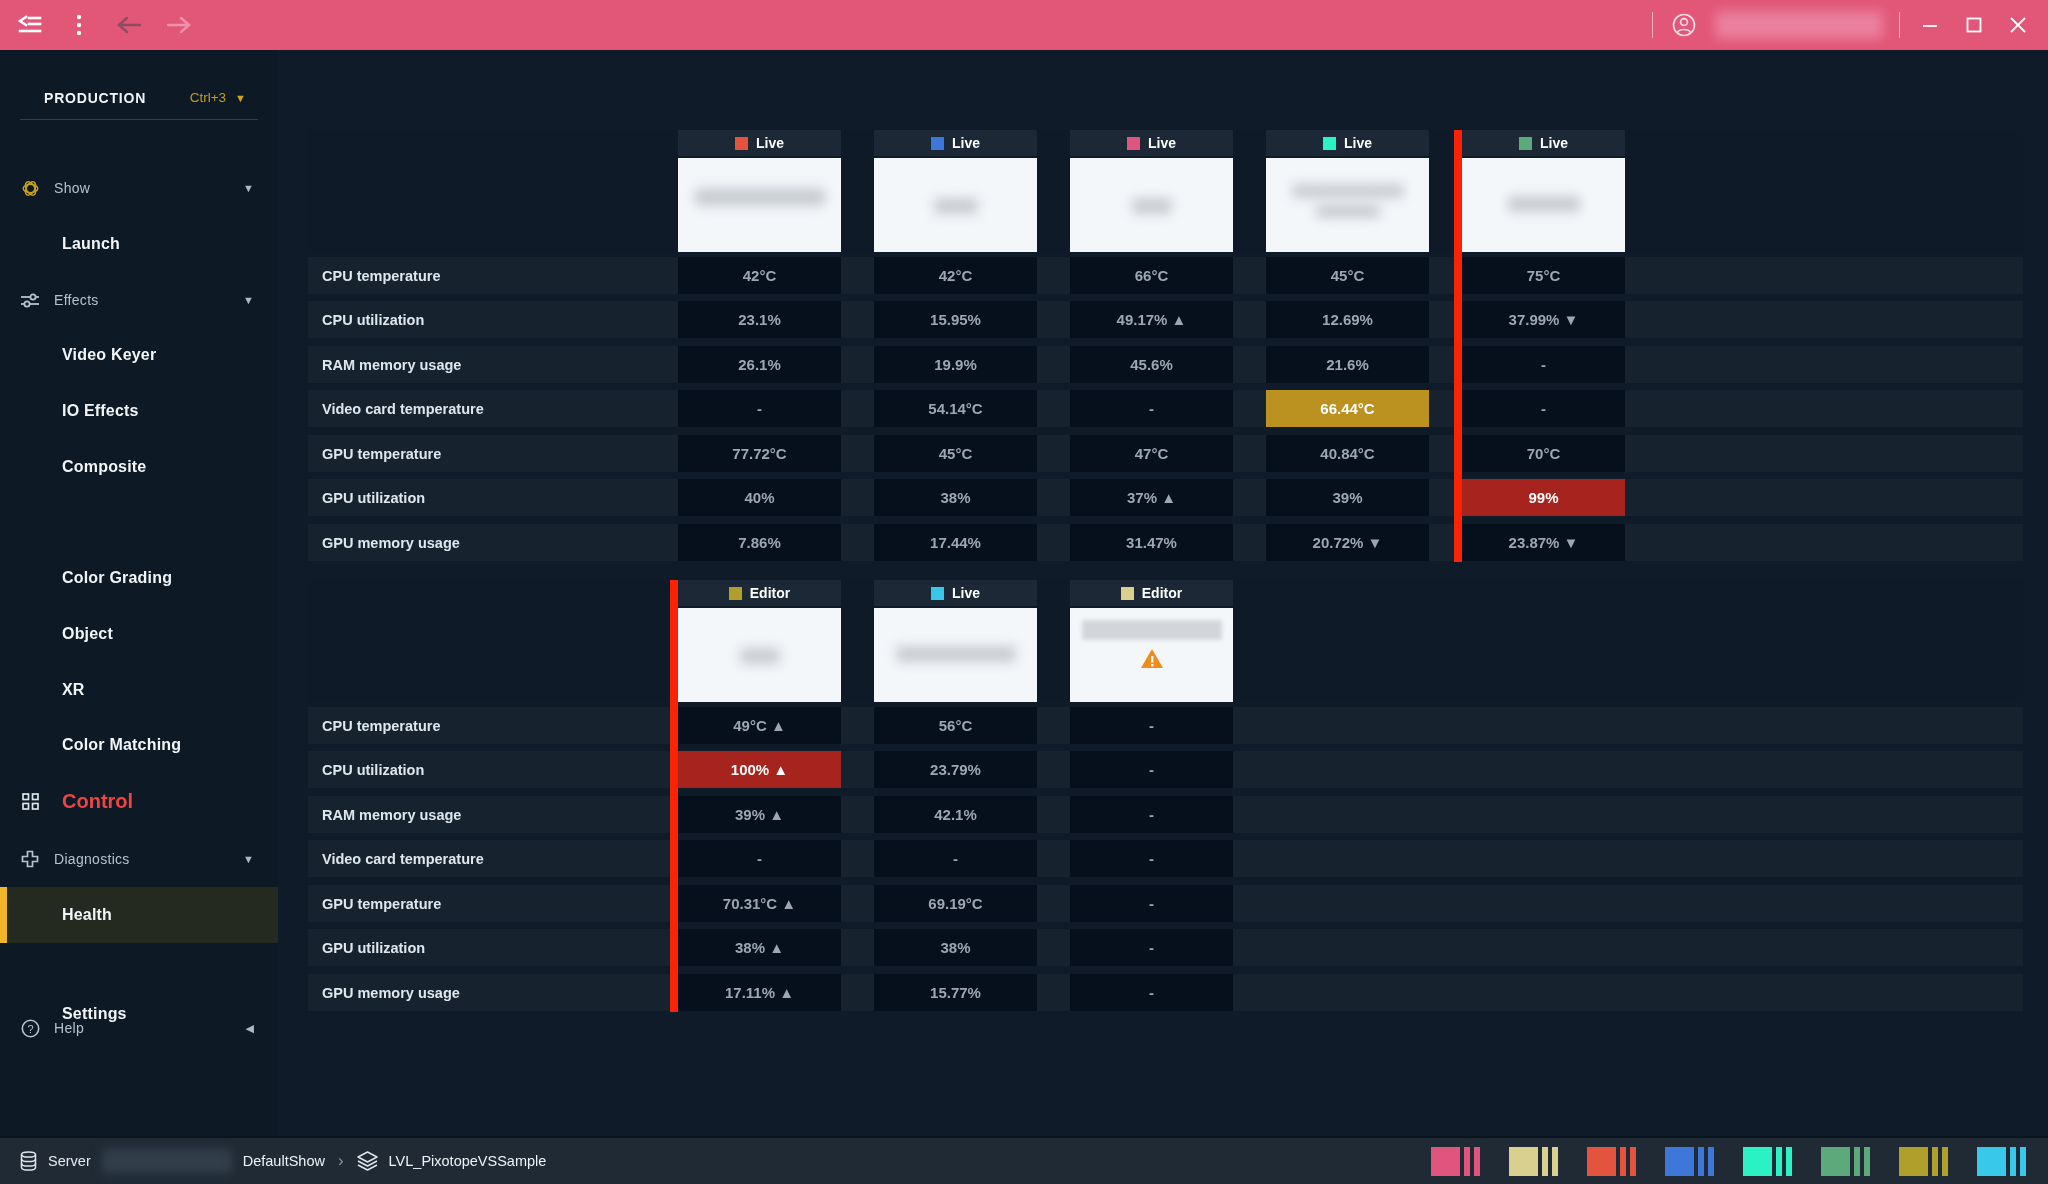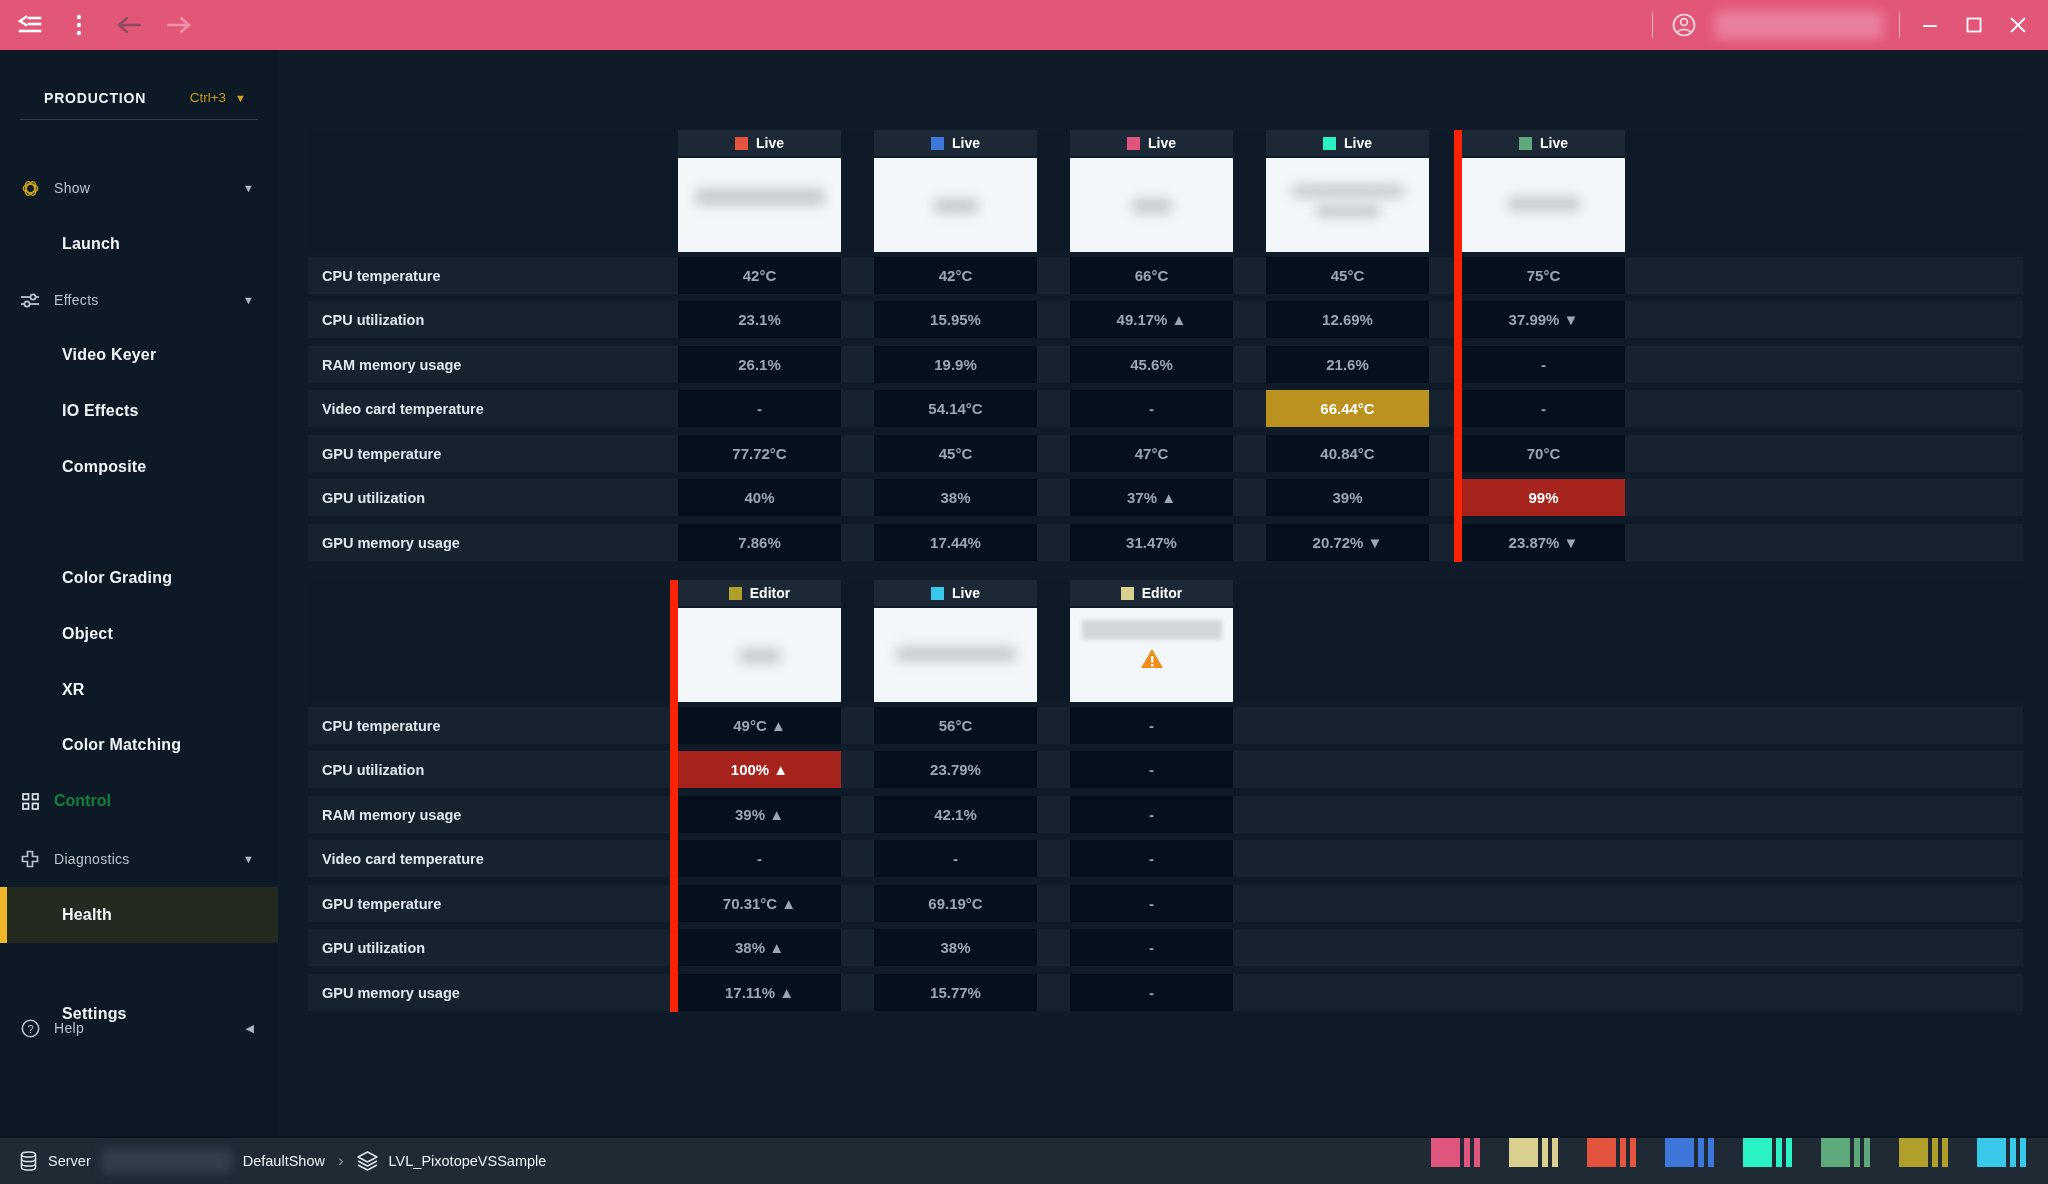--- a/index.html
+++ b/index.html
@@ -25,21 +25,21 @@
   .sidebar{position:absolute;left:0;top:50px;width:278px;height:1086px;background:#0d1925}
   .prod{position:absolute;top:26px;left:20px;width:238px;height:44px;border-bottom:1px solid #323f4d;
     display:flex;align-items:center;padding:0 12px 0 24px;box-sizing:border-box;cursor:pointer}
   .prod-label{font-size:14px;font-weight:bold;letter-spacing:.8px;color:#f2f5f8}
   .prod-short{margin-left:auto;font-size:13.5px;color:#c89b1e}
   .prod-caret{margin-left:9px;color:#d3a41f;font-size:11px}
   .navitem{position:absolute;left:0;width:278px;height:40px;display:flex;align-items:center;cursor:pointer;box-sizing:border-box}
   .nicon{width:24px;margin-left:18px;display:flex;justify-content:center;flex:none}
   .nsec{margin-left:12px;font-size:14px;color:#b9c2cb;letter-spacing:.3px}
   .nsub{margin-left:62px;font-size:16px;font-weight:bold;color:#f2f5f8;letter-spacing:.2px}
-  .nmain{margin-left:12px;font-size:16px;font-weight:bold;color:#15803d}
+  .nmain{margin-left:20px;font-size:20px;font-weight:bold;color:#ef4444}
   .caret{position:absolute;right:24px;color:#aeb8c2;font-size:11px}
   .navitem.active{height:56px;background:#242a20;border-left:7px solid #efb62a}
   .navitem.active .nsub{margin-left:55px}
   
   .main{position:absolute;left:278px;top:50px;width:1770px;height:1086px;background:#0f1b28}
   .tgroup{position:absolute;left:30px;width:1715px;height:432px}
   .cardband{position:absolute;left:0;top:0;width:1715px;height:122px;background:#0e1a27}
   .trow{position:absolute;left:0;width:1715px;height:37px;background:#16222e;display:flex;align-items:center}
   .tlabel{margin-left:14px;font-size:14.5px;font-weight:bold;color:#dfe7ee}
   .mcol{position:absolute;top:0;width:163px}
@@ -52,21 +52,21 @@
   .blob.sharp{filter:blur(2px);background:#d2d6da;border-radius:2px}
   .warn-tri{position:absolute;left:50%;transform:translateX(-50%);top:40px}
   .mcell{position:absolute;left:0;width:163px;height:37px;background:#06101d;
     display:flex;align-items:center;justify-content:center;
     font-size:15px;font-weight:bold;color:#9ba7b3}
   .mcell[data-state="warning"]{background:#bb9220;color:#fff}
   .mcell[data-state="alert"]{background:#a6231e;color:#fff}
   .alertbar{position:absolute;top:0;width:8px;height:432px;background:#fb2206}
   
   .statusbar{position:absolute;left:0;top:1136px;width:2048px;height:48px;background:#1f2a35;
-    border-top:2px solid #0a141f;box-sizing:border-box;display:flex;}
+    border-top:2px solid #0a141f;box-sizing:border-box;display:flex;align-items:center}
   .sb-left{display:flex;align-items:center;gap:11px;margin-left:20px}
   .sb-text{font-size:14.5px;color:#e3e9ee}
   .sb-strong{font-size:14.5px;color:#eef2f6}
   .sb-blur{width:130px;height:24px;border-radius:4px;background:#323e4a;filter:blur(5px)}
   .sb-chev{color:#8b97a3;font-size:17px;margin:0 2px}
   .sb-right{position:absolute;right:22px;display:flex;align-items:center;gap:29px}
   .mgroup{display:flex;align-items:center;gap:4px;cursor:pointer}
   .sq{width:29px;height:29px}
   .bar{width:6px;height:29px}
 </style>

